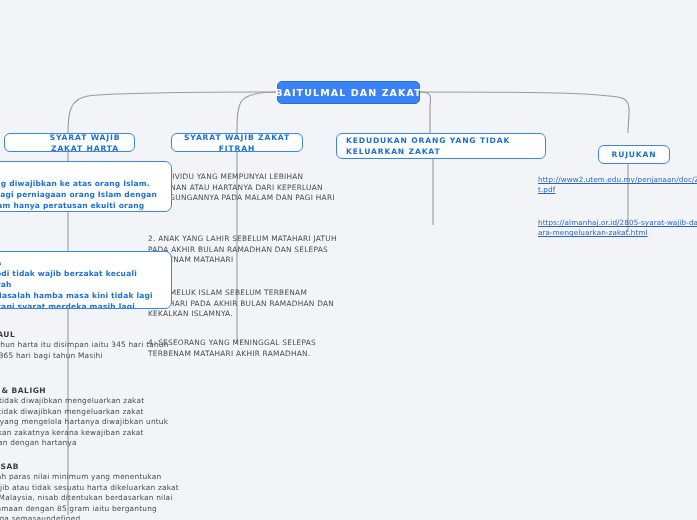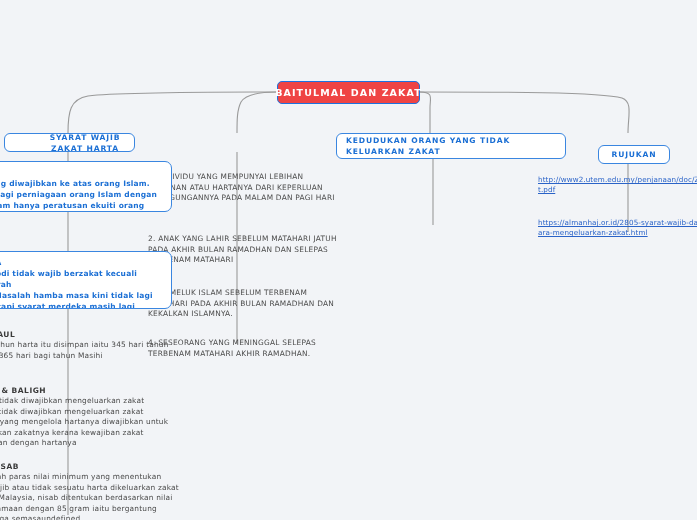--- a/index.html
+++ b/index.html
@@ -33,21 +33,21 @@
     pointer-events: none;
   }
 
   
   .root-node {
     position: absolute;
     left: 277px;
     top: 81px;
     width: 143px;
     height: 23px;
-    background: #ef4444;
+    background: #3b82f6;
     border: 1px solid #1b72e0;
     border-radius: 5px;
     box-sizing: border-box;
     display: flex;
     align-items: center;
     justify-content: center;
   }
   .root-node .root-label {
     color: #ffffff;
     font-size: 9.5px;
@@ -74,21 +74,21 @@
     letter-spacing: 0.85px;
     line-height: 11px;
   }
   .branch-node.centered .branch-label {
     width: 100%;
     text-align: center;
   }
 
   #branch-harta  { left: 4px;   top: 133px; width: 131px; height: 19px; padding-left: 40px; }
   #branch-fitrah { left: 171px; top: 133px; width: 132px; height: 19px; }
-  #branch-kedudukan { left: 336px; top: 133px; width: 230px; height: 26px; }
+  #branch-kedudukan { left: 336px; top: 133px; width: 210px; height: 26px; }
   #branch-rujukan { left: 598px; top: 145px; width: 72px;  height: 19px; }
 
   
   .sub-text {
     position: absolute;
     color: #4b4b4b;
     font-size: 7.4px;
     line-height: 10.6px;
     letter-spacing: 0.25px;
     white-space: pre-line;
@@ -208,20 +208,23 @@
   </svg>
 
   <div class="root-node">
     <span class="root-label">BAITULMAL DAN ZAKAT</span>
   </div>
 
   <div class="branch-node centered" id="branch-harta">
     <span class="branch-label">SYARAT WAJIB ZAKAT HARTA</span>
   </div>
 
+  <div class="branch-node centered" id="branch-fitrah">
+    <span class="branch-label">SYARAT WAJIB ZAKAT FITRAH</span>
+  </div>
 
   <div class="branch-node" id="branch-kedudukan">
     <span class="branch-label">KEDUDUKAN ORANG YANG TIDAK KELUARKAN ZAKAT</span>
   </div>
 
   <div class="branch-node centered" id="branch-rujukan">
     <span class="branch-label">RUJUKAN</span>
   </div>
 
   <div class="sub-text" id="sub-fitrah-1">1. INDIVIDU YANG MEMPUNYAI LEBIHAN MAKANAN ATAU HARTANYA DARI KEPERLUAN TANGGUNGANNYA PADA MALAM DAN PAGI HARI</div>

